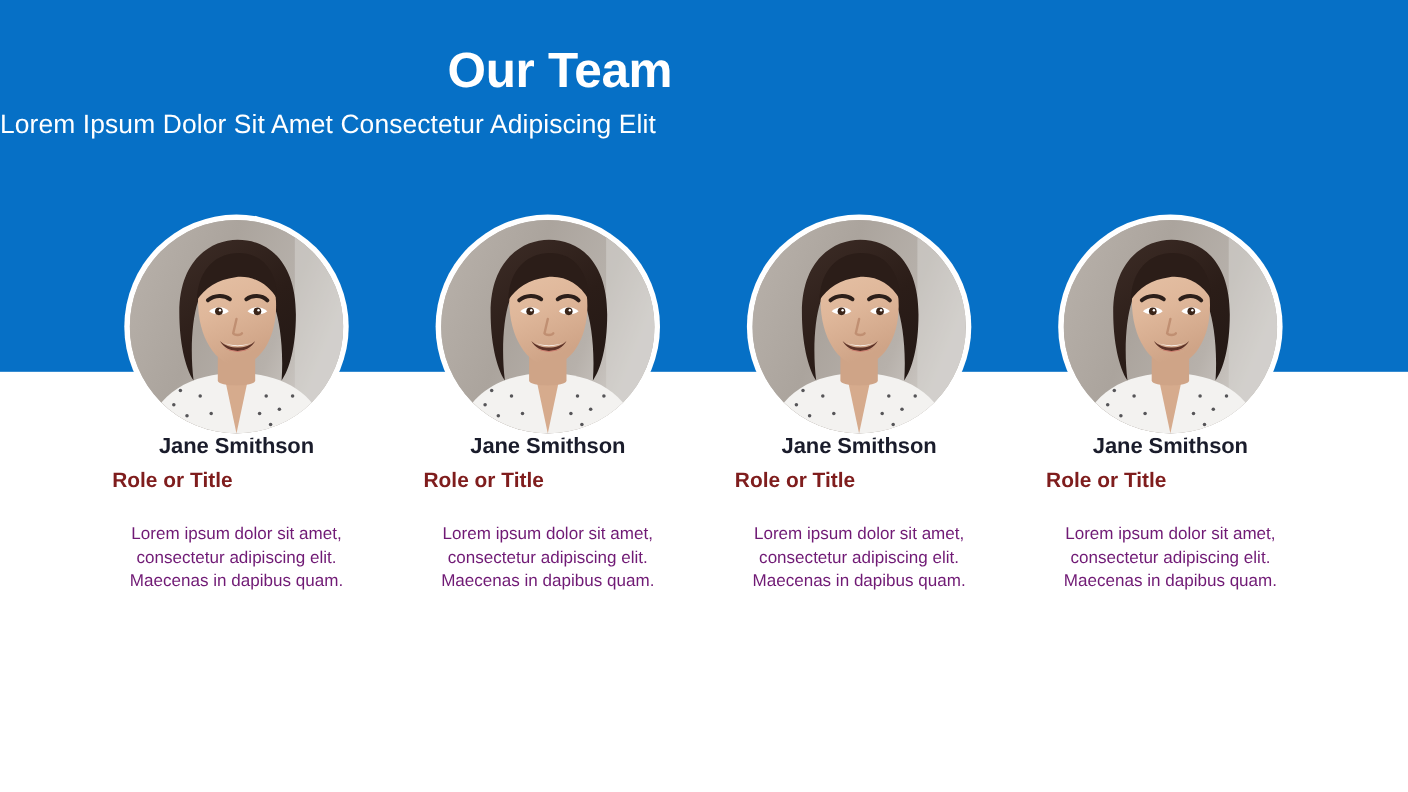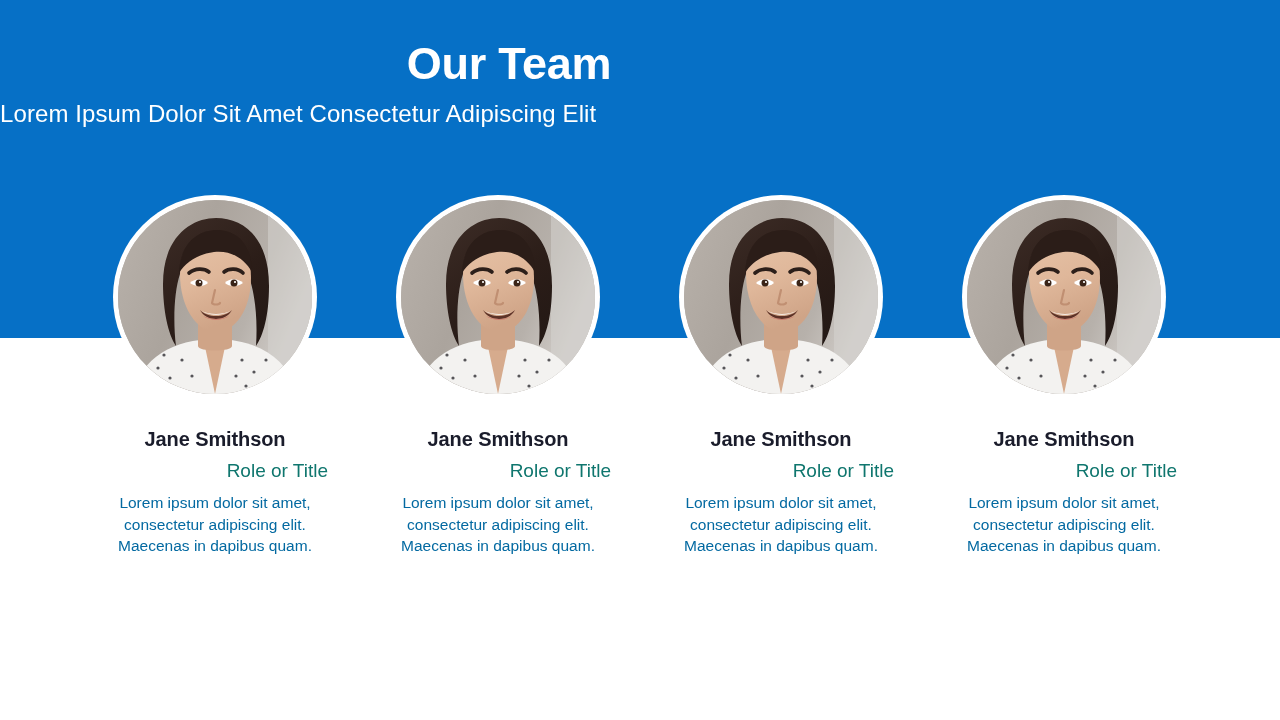--- a/index.html
+++ b/index.html
@@ -91,44 +91,43 @@
     box-shadow: 0 0 0 5px #ffffff;
   }
 
   .avatar svg {
     display: block;
     width: 194px;
     height: 194px;
   }
 
   .member-name {
-    margin-top: 33px;
     text-align: center;
     color: #1a1c2b;
     font-size: 20px;
     line-height: 24px;
     font-weight: bold;
     letter-spacing: -0.1px;
     font-family: "Liberation Sans", sans-serif;
   }
 
   .member-role {
     margin-top: 8px;
-    text-align: right;
-    color: #0f766e;
+    text-align: left;
+    color: #7f1d1d;
     font-size: 19px;
     line-height: 23px;
-    font-weight: 400;
+    font-weight: 700;
     font-family: "Liberation Sans", sans-serif;
   }
 
   .member-bio {
-    margin-top: 10px;
+    margin-top: 26px;
     text-align: center;
-    color: #0369a1;
+    color: #701a75;
     font-size: 15.5px;
     line-height: 21.5px;
     font-weight: 400;
     font-family: "Liberation Sans", sans-serif;
     padding: 0 3px;
   }
 </style>
 </head>
 <body>
 

